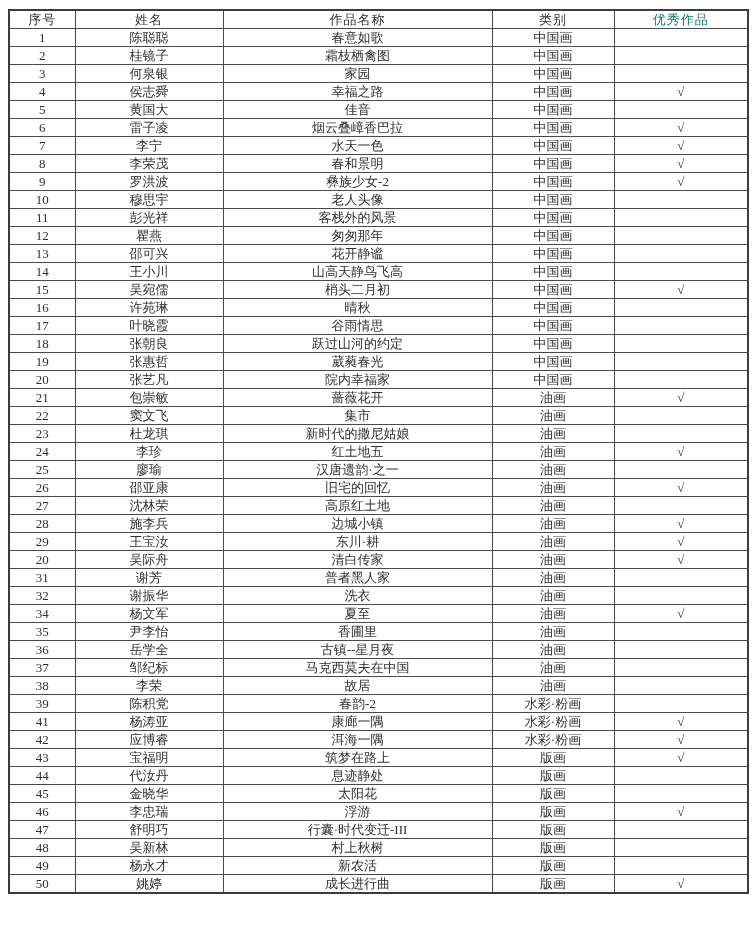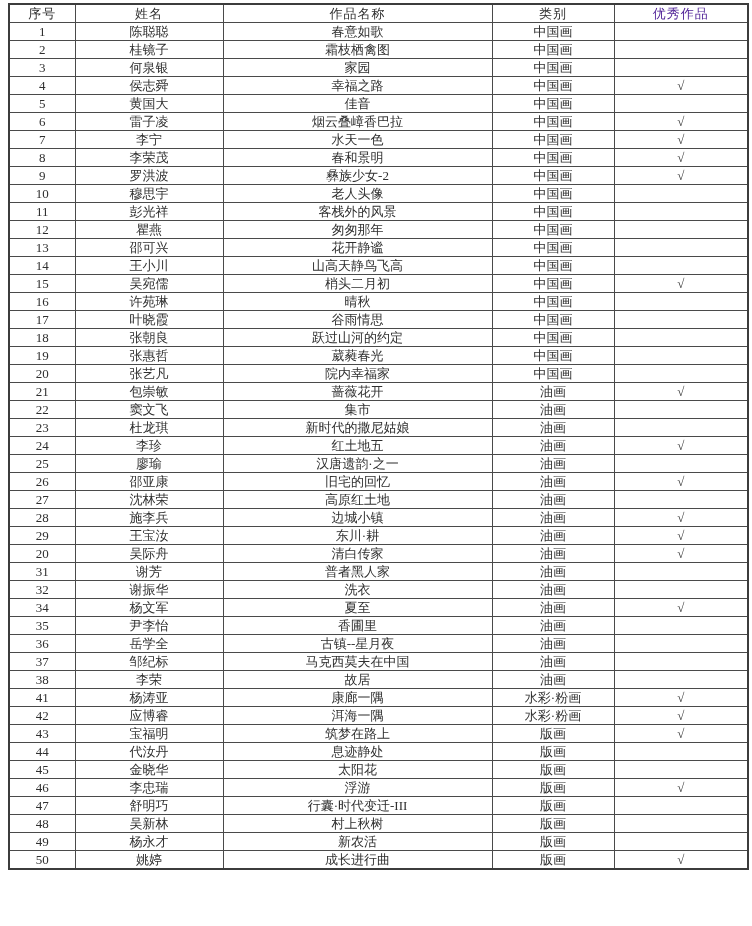--- a/index.html
+++ b/index.html
@@ -1,21 +1,21 @@
 <!DOCTYPE html>
 <html><head>
 <meta charset="utf-8">
 <style>
   html,body{margin:0;padding:0;background:#ffffff;}
   body{width:752px;height:926px;overflow:hidden;
        font-family:"Liberation Serif","DejaVu Serif",serif;}
   table.artworks{
     border-collapse:collapse;
     table-layout:fixed;
-    margin:3px 0 0 8px;
+    margin:9px 0 0 8px;
     width:739px;
     border:2px solid #3c3c3c;
     color:#2f2f2f;
   }
   table.artworks th, table.artworks td{
     border:1px solid #4a4a4a;
     height:17px;
     line-height:17px;
     padding:0 2px;
     text-align:center;
@@ -38,21 +38,21 @@
     <col style="width:269px">
     <col style="width:122px">
     <col style="width:134px">
   </colgroup>
   <thead>
     <tr>
       <th>序号</th>
       <th>姓名</th>
       <th>作品名称</th>
       <th>类别</th>
-      <th style="color: #4c1d95;">优秀作品</th>
+      <th style="color: #0f766e;">优秀作品</th>
     </tr>
   </thead>
   <tbody>
       <tr>
         <td class="cell-no">1</td>
         <td class="cell-name">陈聪聪</td>
         <td class="cell-title">春意如歌</td>
         <td class="cell-category">中国画</td>
         <td class="cell-excellent"></td>
       </tr>
@@ -299,20 +299,27 @@
         <td class="cell-name">邹纪标</td>
         <td class="cell-title">马克西莫夫在中国</td>
         <td class="cell-category">油画</td>
         <td class="cell-excellent"></td>
       </tr>
       <tr>
         <td class="cell-no">38</td>
         <td class="cell-name">李荣</td>
         <td class="cell-title">故居</td>
         <td class="cell-category">油画</td>
+        <td class="cell-excellent"></td>
+      </tr>
+      <tr>
+        <td class="cell-no">39</td>
+        <td class="cell-name">陈积党</td>
+        <td class="cell-title">春韵-2</td>
+        <td class="cell-category">水彩·粉画</td>
         <td class="cell-excellent"></td>
       </tr>
       <tr>
         <td class="cell-no">41</td>
         <td class="cell-name">杨涛亚</td>
         <td class="cell-title">康廊一隅</td>
         <td class="cell-category">水彩·粉画</td>
         <td class="cell-excellent">√</td>
       </tr>
       <tr>

